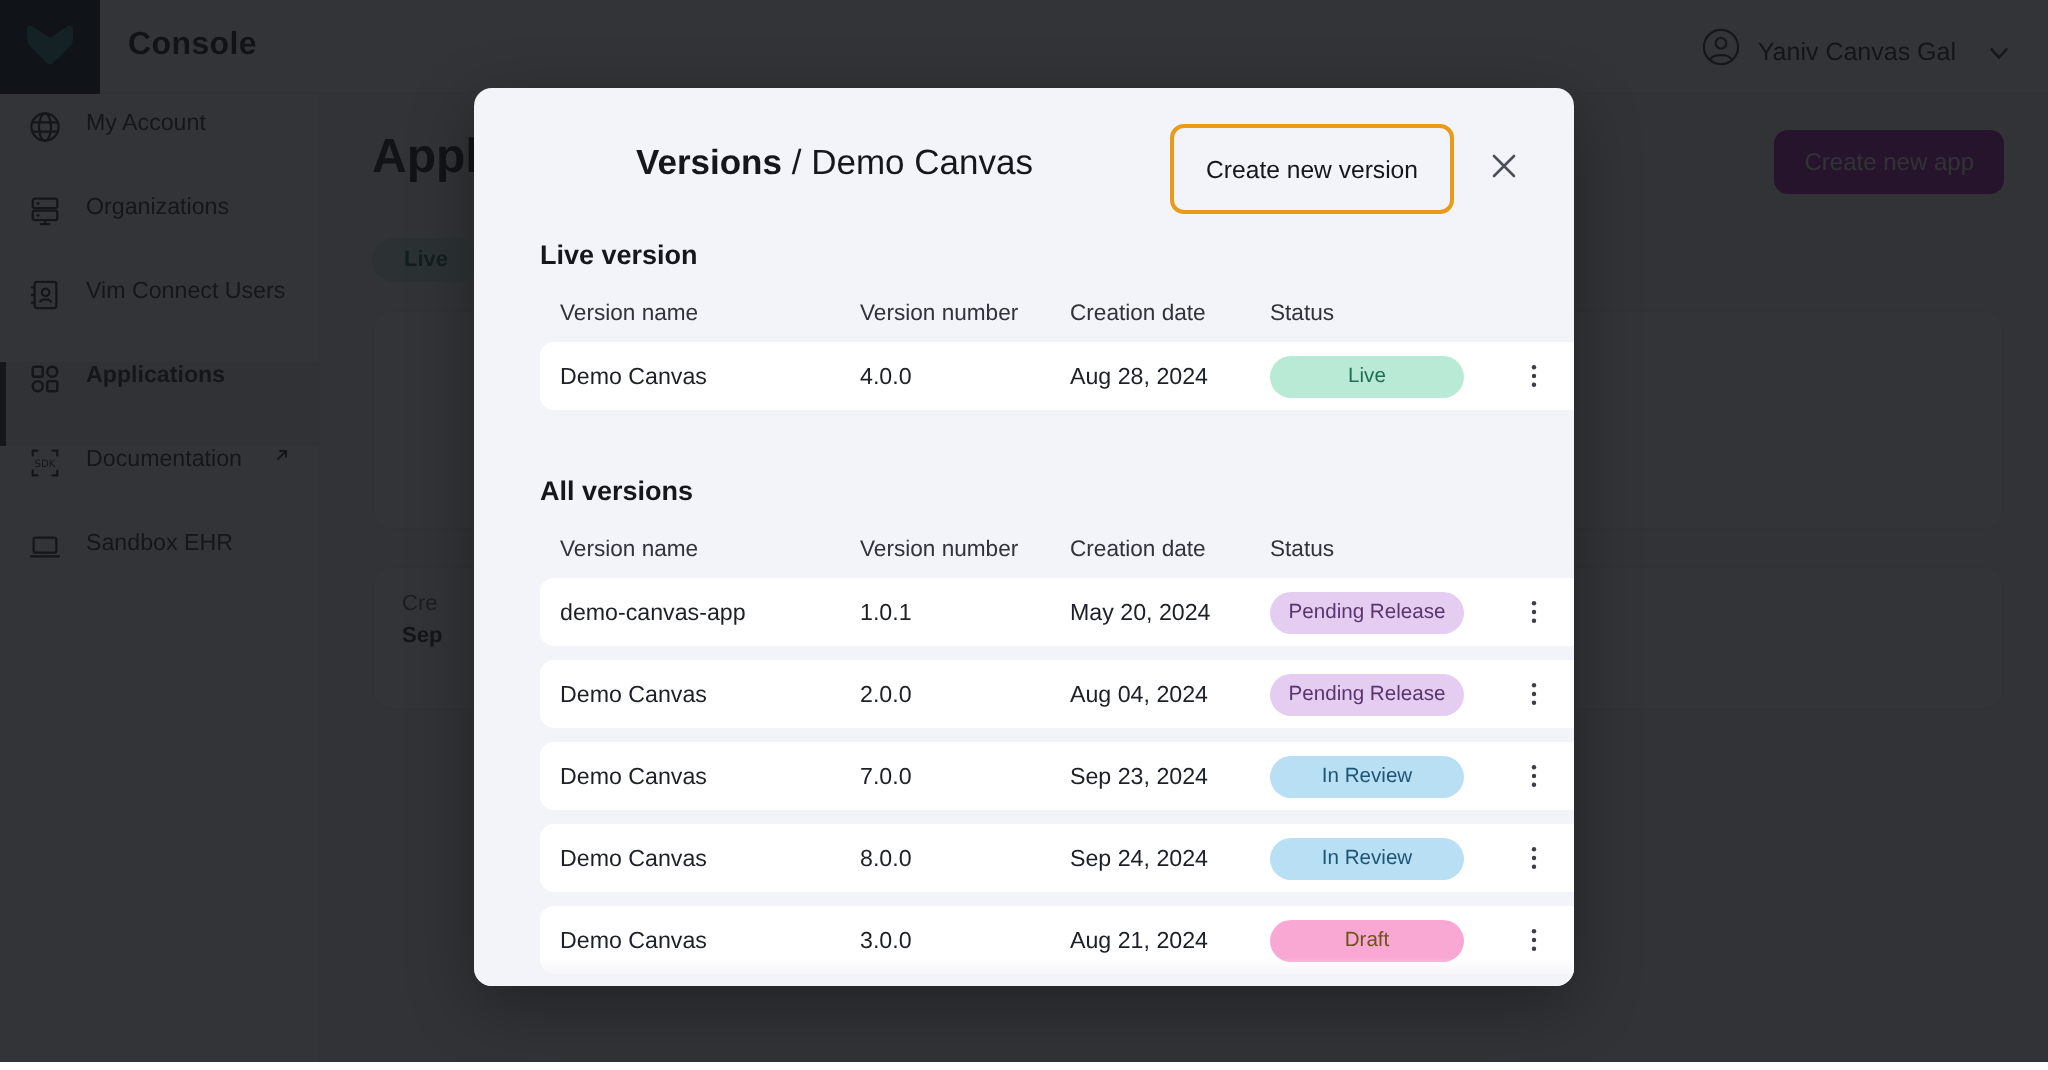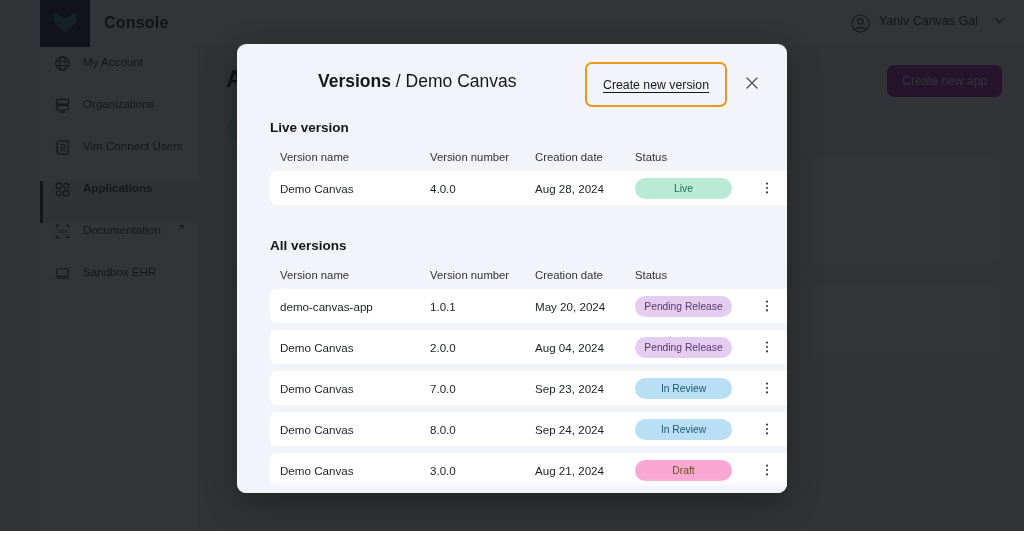--- a/index.html
+++ b/index.html
@@ -14,21 +14,20 @@
     width: 1024px; height: 535px;
     background: #ffffff;
   }
 
   
   .app-shell {
     position: absolute; inset: 0 0 4px 0;
     background: #f4f4f8;
     display: flex;
     flex-direction: column;
-    padding-left: 40px;
   }
   .topbar {
     height: 47px;
     background: #ffffff;
     display: flex; align-items: center;
     border-bottom: 1px solid #ececed;
     flex: 0 0 auto;
   }
   .logo-box {
     width: 50px; height: 47px;
@@ -37,21 +36,21 @@
     flex: 0 0 auto;
   }
   .logo-glyph { width: 26px; height: 22px; display:block; }
   .console-title {
     margin-left: 14px;
     font-size: 16px; font-weight: 700; color: #15171c;
     letter-spacing: .2px;
   }
   .topbar-spacer { flex: 1 1 auto; }
   .user-menu {
-    display: flex; align-items: flex-start; gap: 9px;
+    display: flex; align-items: flex-end; gap: 9px;
     margin-right: 18px; cursor: pointer;
   }
   .user-avatar-icon { width: 19px; height: 19px; display:block; }
   .user-name { font-size: 12.5px; color: #22252b; }
   .chev { width: 13px; height: 13px; display:block; margin-left: 6px;}
 
   .body-row { flex: 1 1 auto; display: flex; min-height: 0; }
 
   .sidebar {
     width: 160px; flex: 0 0 160px;
@@ -130,21 +129,21 @@
   .create-ver-btn {
     border: 2px solid #eb9a18;
     border-radius: 7px;
     background: transparent;
     padding: 13px 16px;
     cursor: pointer;
     margin-right: 16px;
   }
   .create-ver-btn span {
     font-size: 12.3px; color: #15171c;
-    text-decoration: underline; text-underline-offset: 3px;
+    text-underline-offset: 3px;
   }
   .close-x {
     width: 18px; height: 18px; margin-top: 12px; cursor: pointer; display:block;
   }
 
   .section-title {
     font-size: 13.5px; font-weight: 700; color: #15171c;
     margin-top: 6px;
   }
   .section-title.all { margin-top: 26px; }

